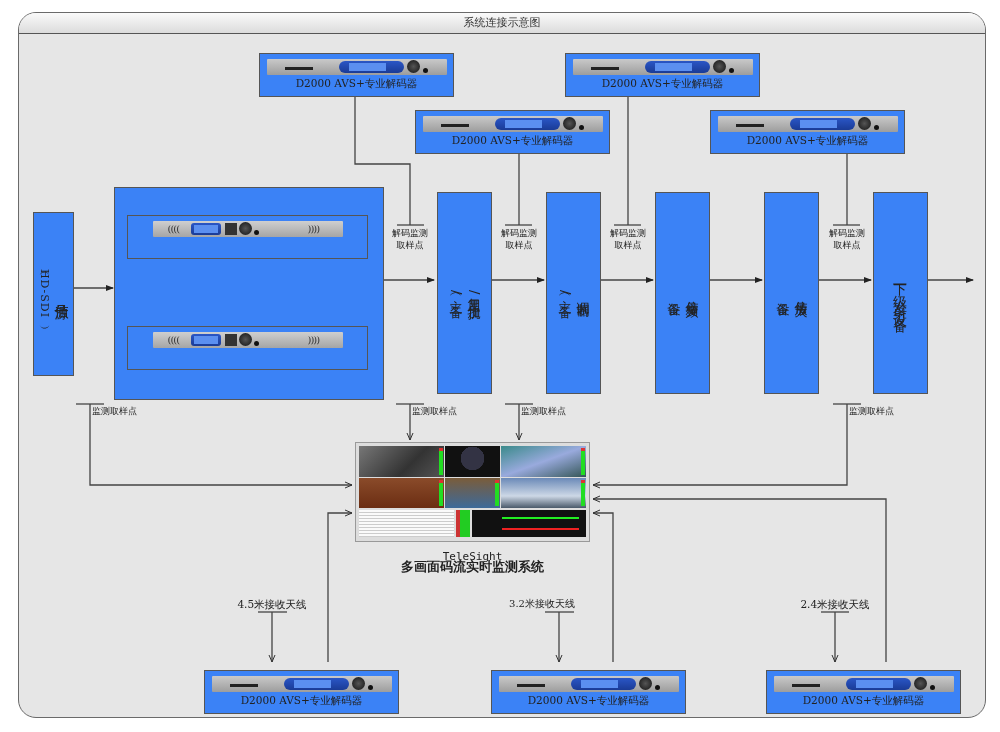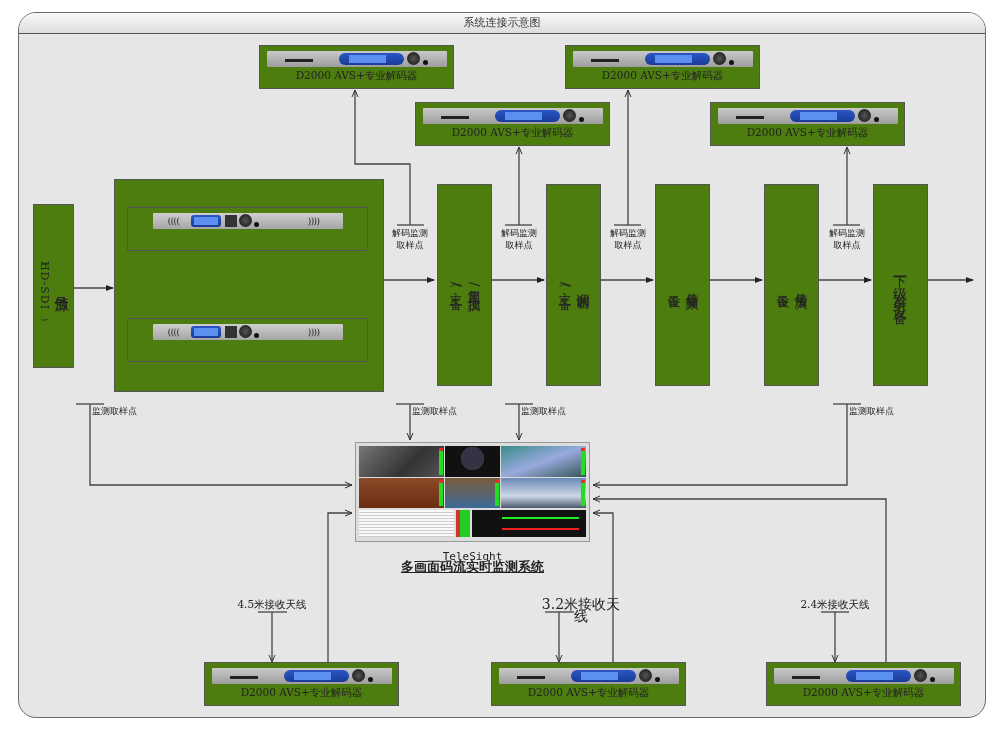--- a/index.html
+++ b/index.html
@@ -1,20 +1,20 @@
 <!DOCTYPE html>
 <html><head>
 <meta charset="utf-8">
 <style>
   html, body { margin:0; padding:0; background:#ffffff; }
   body { width:1000px; height:732px; position:relative; overflow:hidden; font-family:"DejaVu Serif", serif; }
   .frame { position:absolute; left:18px; top:12px; width:966px; height:704px; border:1.5px solid #6a6a6a; border-radius:18px 18px 18px 18px; background:#e6e6e6; overflow:hidden; }
   .titlebar { position:absolute; left:0; top:0; width:100%; height:20px; background:linear-gradient(#fafafa,#dcdcdc); border-bottom:1.5px solid #555; text-align:center; font-size:11px; line-height:20px; color:#333; }
   svg.lines { position:absolute; left:0; top:0; width:1000px; height:732px; pointer-events:none; }
-  .box { position:absolute; background:#4d7c0f; border:1.3px solid #555; box-sizing:border-box; }
+  .box { position:absolute; background:#3b82f6; border:1.3px solid #555; box-sizing:border-box;margin-top:8px; }
   .vtext { writing-mode:vertical-rl; text-orientation:upright; font-size:13px; color:#222; display:flex; align-items:center; justify-content:center; height:100%; width:100%; letter-spacing:1px; }
   .vtext2 { writing-mode:vertical-rl; font-size:13px; color:#222; display:flex; align-items:center; justify-content:center; height:100%; width:100%; letter-spacing:1px; }
   .label-small { position:absolute; font-size:9px; color:#222; line-height:12px; text-align:center; }
   .dev-label { font-size:10.5px; color:#222; text-align:center; white-space:nowrap; }
   .device-img { height:16px; margin:5px auto 2px; border-radius:1px; background:linear-gradient(#c9c9c9,#9d9d9d); position:relative; }
   .dec-screen { position:absolute; top:2px; height:12px; border-radius:6px; background:linear-gradient(#2a56c6,#1a3b96); }
   .dec-screen .lcd { position:absolute; left:10px; right:18px; top:2px; bottom:2px; background:#5b8ff0; }
   .knob { position:absolute; top:1px; width:13px; height:13px; border-radius:50%; background:radial-gradient(#555,#111); }
   .dot { position:absolute; top:9px; width:5px; height:5px; border-radius:50%; background:#111; }
   .slot { position:absolute; top:8px; width:28px; height:3px; background:#222; }
@@ -235,24 +235,24 @@
   <div class="mon-bottom">
     <div style="flex:1.3;background:repeating-linear-gradient(#fafafa 0 2px,#ccc 2px 3px);"></div>
     <div style="width:14px;background:linear-gradient(90deg,#c33 0 30%,#2c2 30%);"></div>
     <div style="flex:1.5;background:#111;display:flex;flex-direction:column;justify-content:space-around;padding:2px;">
       <div style="height:2px;background:#2e2;width:70%;margin-left:25%;"></div>
       <div style="height:2px;background:#e22;width:70%;margin-left:25%;"></div>
     </div>
   </div>
 </div>
 <div class="caption" style="left:355px;top:550px;width:235px;font-size:11px;font-family:'DejaVu Sans Mono',monospace;">TeleSight</div>
-<div class="caption" style="left:355px;top:558px;width:235px;font-size:13px;font-weight:bold;text-decoration:underline;">多画面码流实时监测系统</div>
+<div class="caption" style="left:355px;top:558px;width:235px;font-size:13px;font-weight:bold;">多画面码流实时监测系统</div>
 
 <div class="label-small" style="left:230px;top:598px;width:84px;font-size:10.5px;">4.5米接收天线</div>
-<div class="label-small" style="left:539px;top:598px;width:84px;font-size:14px;text-align:center;">3.2米接收天线</div>
+<div class="label-small" style="left:500px;top:598px;width:84px;font-size:10px;text-align:center;">3.2米接收天线</div>
 <div class="label-small" style="left:793px;top:598px;width:84px;font-size:10.5px;">2.4米接收天线</div>
 
 <div class="box" style="left:204px;top:662px;width:195px;height:44px;">
   <div class="device-img" style="width:180px;">
     <div class="slot" style="left:18px;"></div>
     <div class="dec-screen" style="left:72px;width:65px;">
         <div class="lcd"></div>
       </div>
     <div class="knob" style="left:140px;"></div>
       <div class="dot" style="left:156px;"></div>

